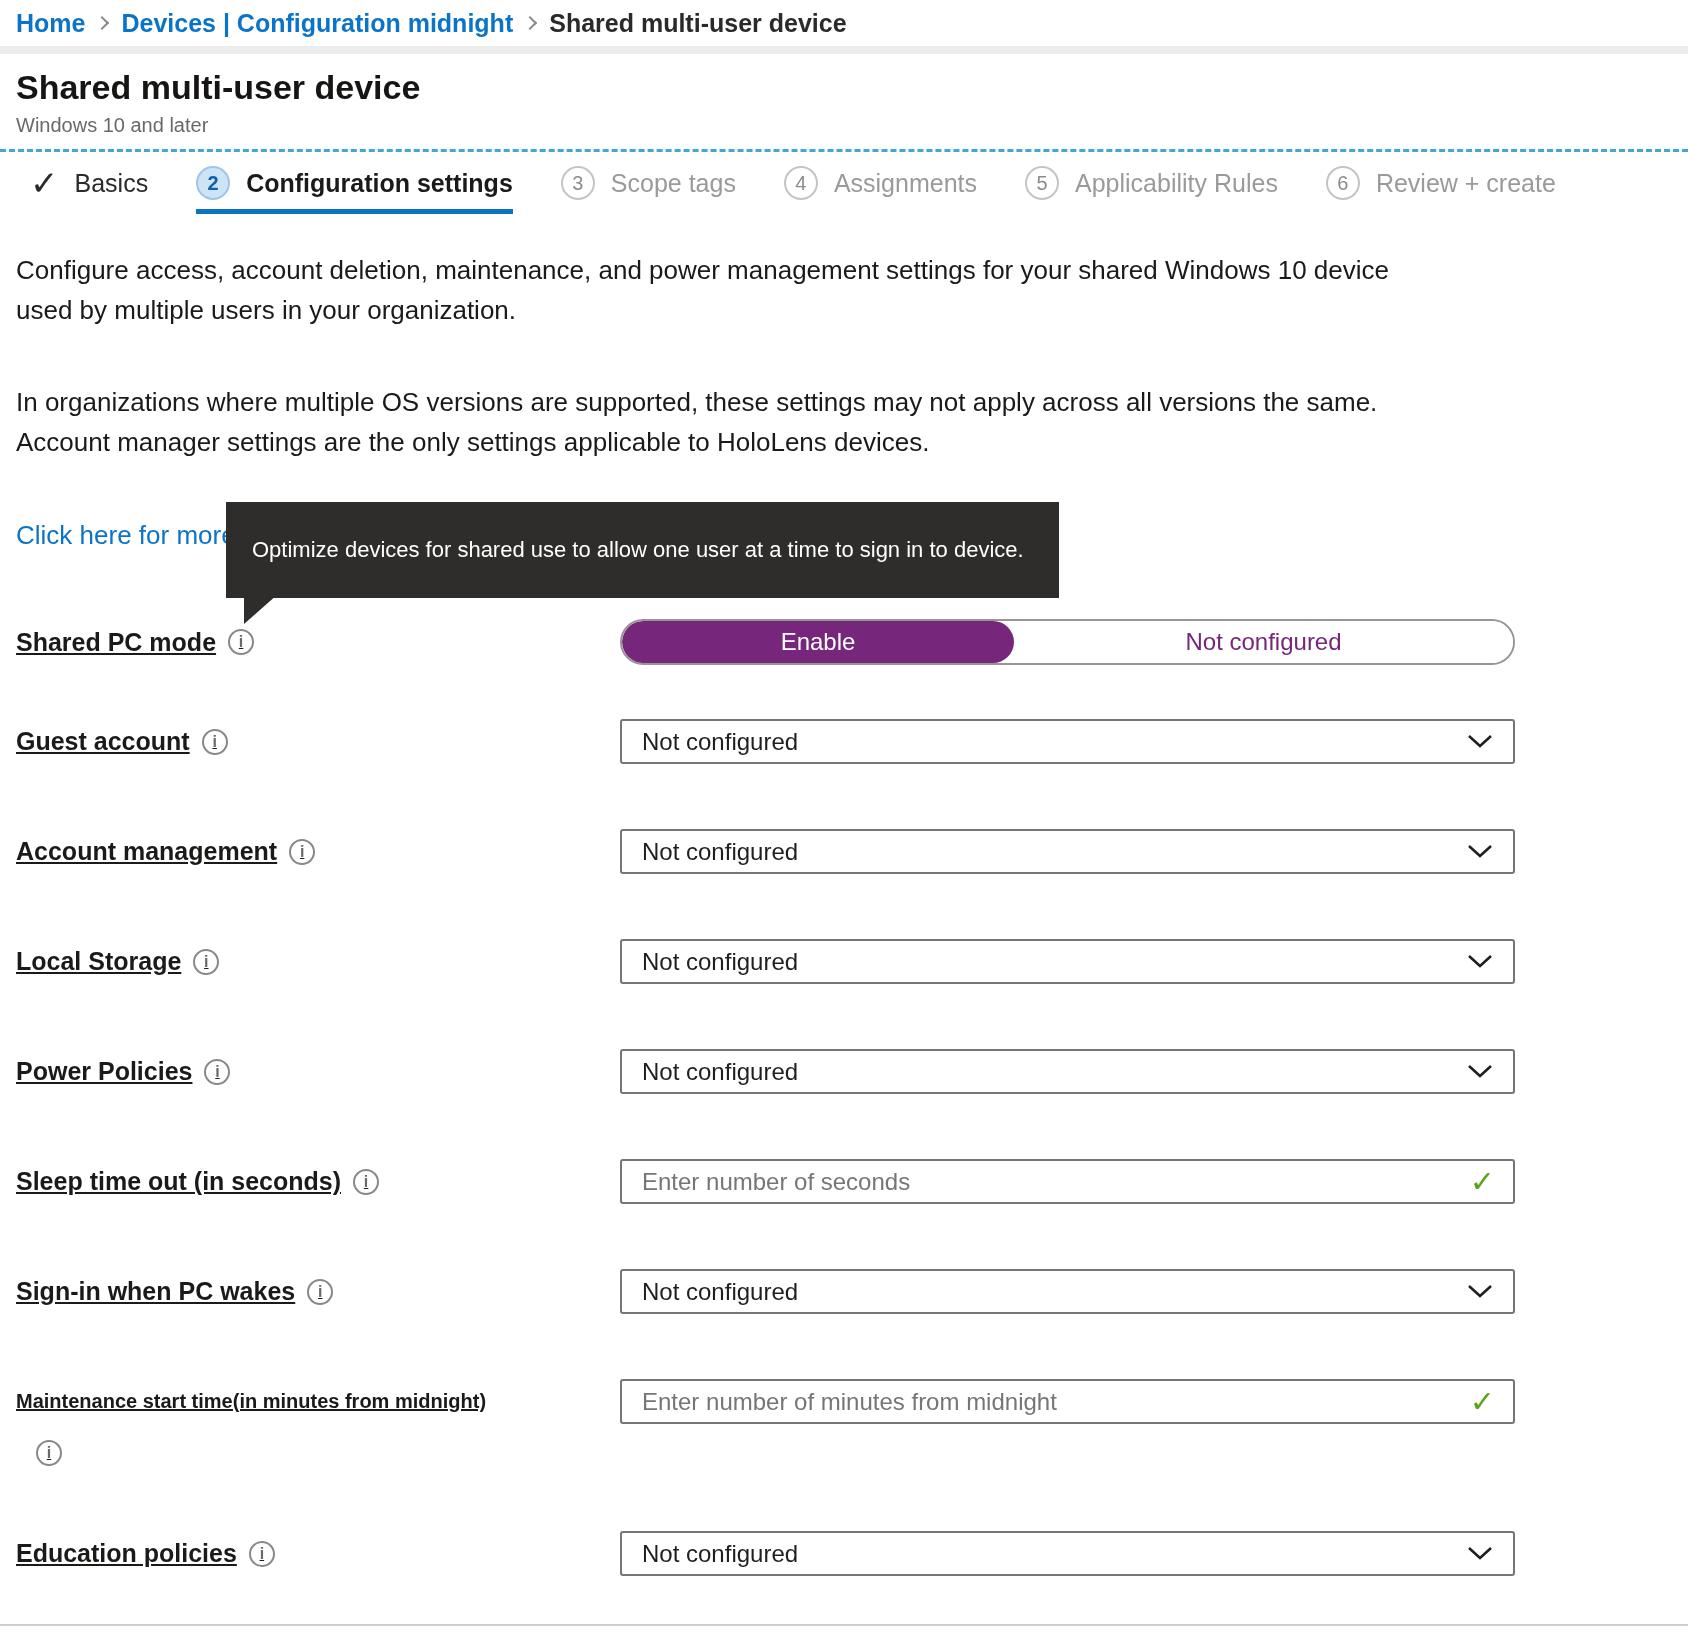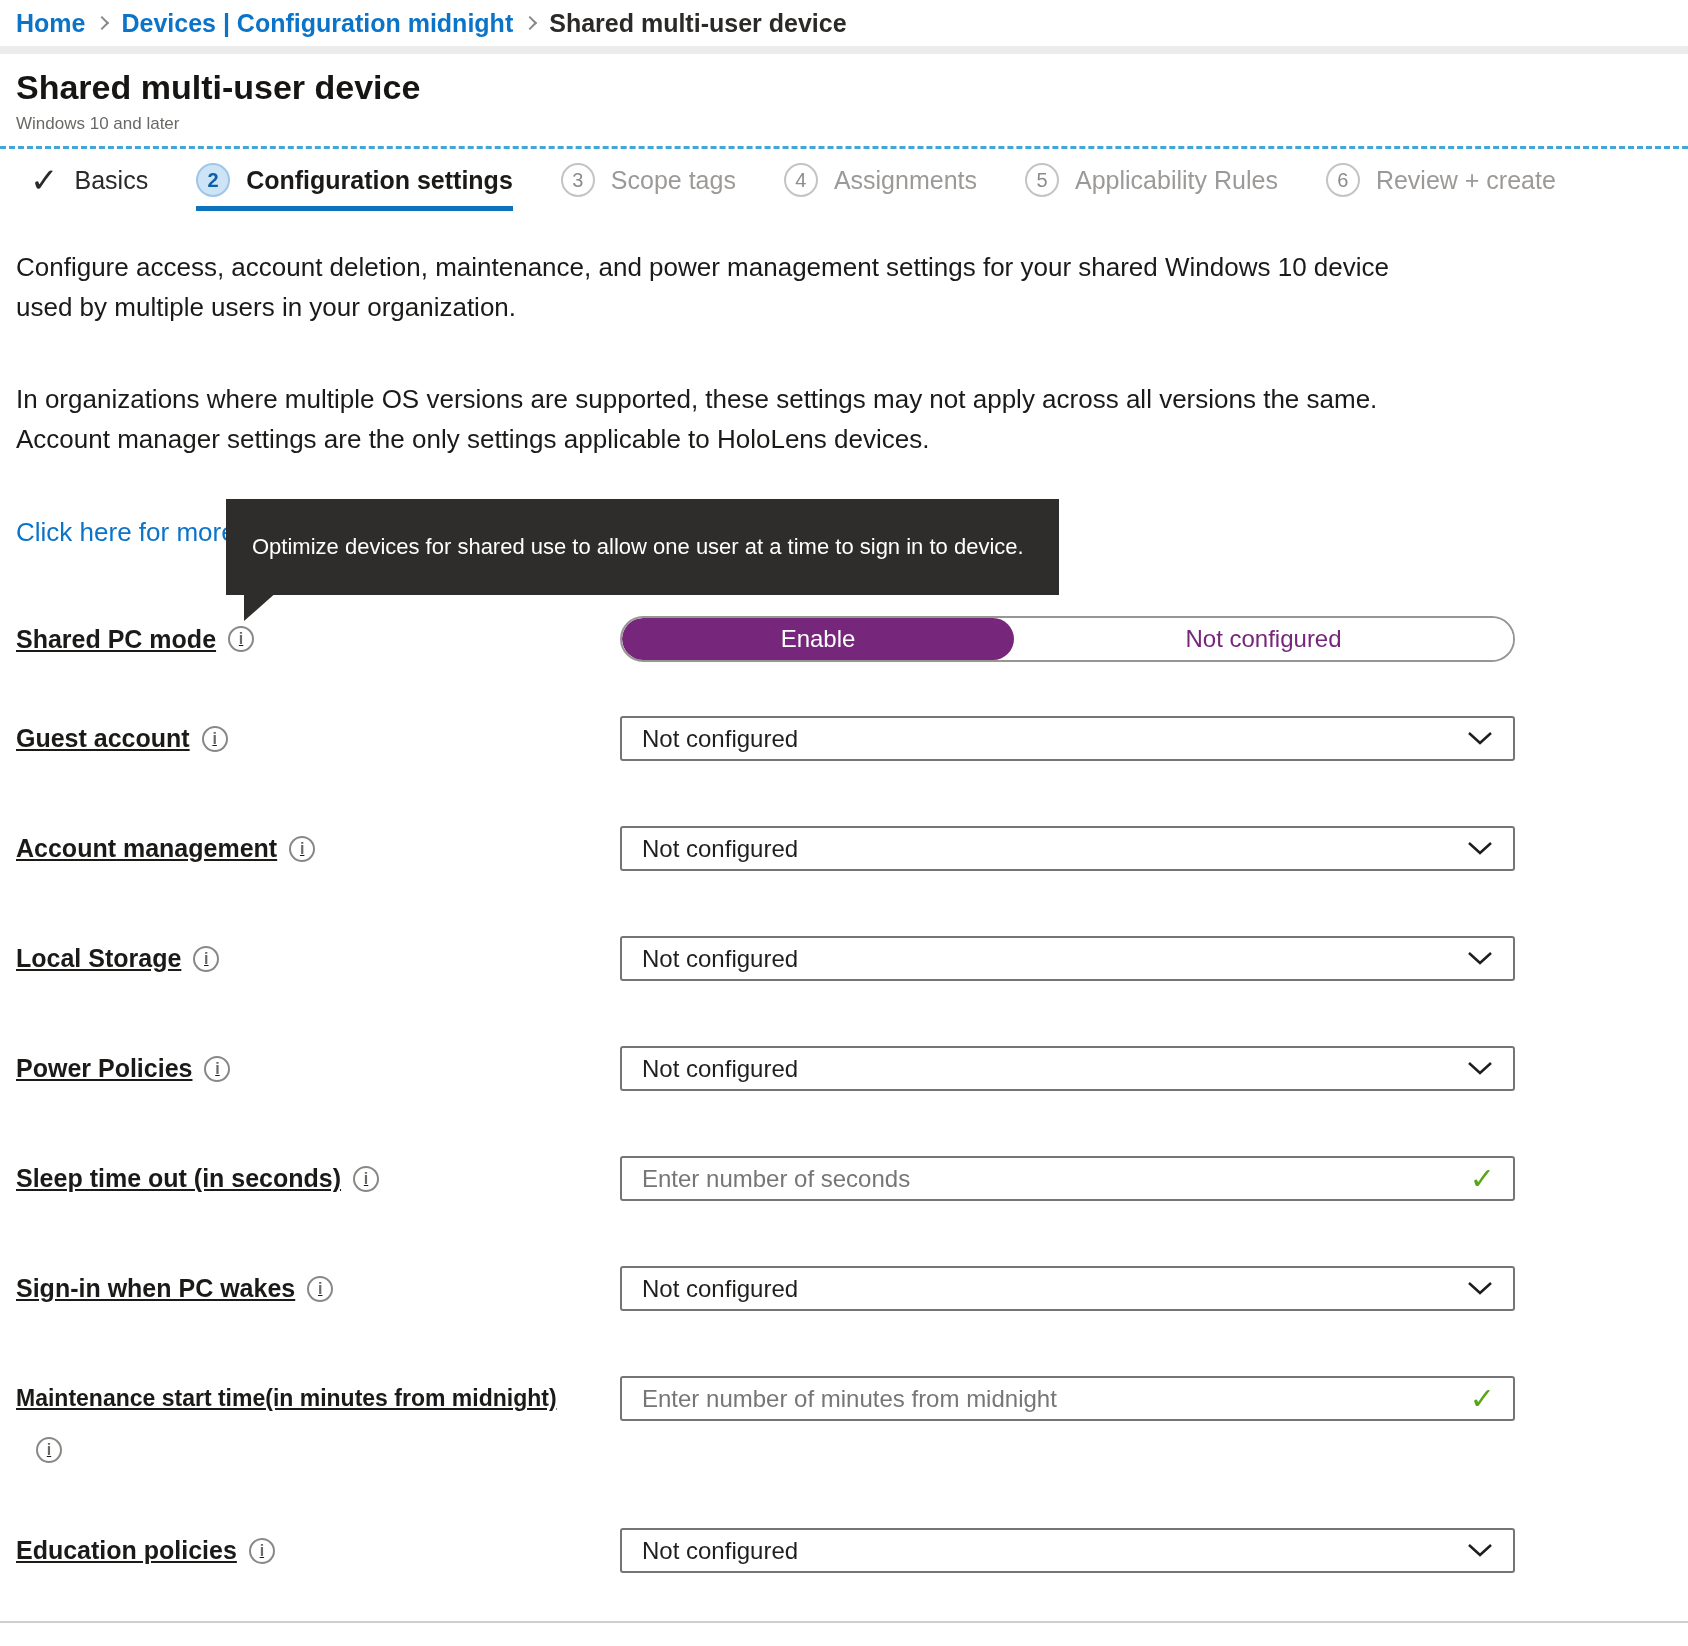--- a/index.html
+++ b/index.html
@@ -11,21 +11,21 @@
   }
   
   .crumb-bar { height:46px; display:flex; align-items:center; padding-left:16px; font-size:25px; background:#fff;font-weight:bold; }
   .crumb-link { color:#0b74c9; cursor:pointer; }
   .crumb-current { color:#2b2a29; }
   .crumb-sep { width:10px; height:10px; border-top:2px solid #8a8886; border-right:2px solid #8a8886; transform:rotate(45deg); margin:0 14px 0 12px; flex:0 0 auto; }
   .gray-strip { height:8px; background:#ececec; }
   
   .header { padding:14px 16px 0 16px; }
   .page-title { font-size:34px; font-weight:bold; color:#161514; line-height:1.15; }
-  .page-subtitle { font-size:17px; color:#6b6966; margin-top:7px; }
+  .page-subtitle { font-size:20px; color:#6b6966; margin-top:7px; }
   .dashed-divider { margin-top:12px; border-top:3px dashed #42a6d6; height:0; }
   
   .steps { display:flex; align-items:flex-end; gap:48px; padding:14px 0 0 30px; }
   .step { display:flex; align-items:center; gap:16px; padding-bottom:14px; font-size:25px; color:#9c9a98; cursor:pointer; }
   .step-circle { width:34px; height:34px; border-radius:50%; border:2px solid #c6c4c2; color:#8e8c8a;
                  display:flex; align-items:center; justify-content:center; font-size:20px; flex:0 0 auto; background:#fff; }
   .step.active { color:#1b1a19; font-weight:bold; border-bottom:5px solid #0d73bd; padding-bottom:9px; }
   .step.active .step-circle { background:#cde3f6; border-color:#9fc6e8; color:#0f5fa8; font-weight:bold; }
   .step.complete { color:#2b2a29; }
   .check-glyph { font-size:34px; color:#2b2a29; line-height:1; }
@@ -62,21 +62,21 @@
   .chevron { flex:0 0 auto; }
   .textfield { height:45px; border:2px solid #757575; border-radius:3px; background:#fff;
                display:flex; align-items:center; padding:0 18px; }
   .textfield input { flex:1; border:none; outline:none; font-size:24px; color:#201f1e; background:transparent;
                      font-family:"Liberation Sans", sans-serif; }
   .textfield input::placeholder { color:#767676; opacity:1; }
   .valid-check { color:#58a618; font-size:30px; line-height:1; margin-left:12px; }
   
   .row-maintenance { align-items:flex-start; }
   .row-maintenance .row-label { display:block; }
-  .row-maintenance .label-text { display:block; line-height:45px; white-space:nowrap; font-size:23px; }
+  .row-maintenance .label-text { display:block; line-height:45px; white-space:nowrap; font-size:20px; }
   .row-maintenance .info-icon { display:flex; margin:16px 0 0 20px; }
   
   .footer-divider { margin-top:48px; border-top:2px solid #cfcfcf; }
   .footer { padding:30px 0 0 9px; display:flex; gap:25px; }
 </style>
 </head>
 <body>
 
 <div class="crumb-bar">
   <span class="crumb-link">Home</span>

